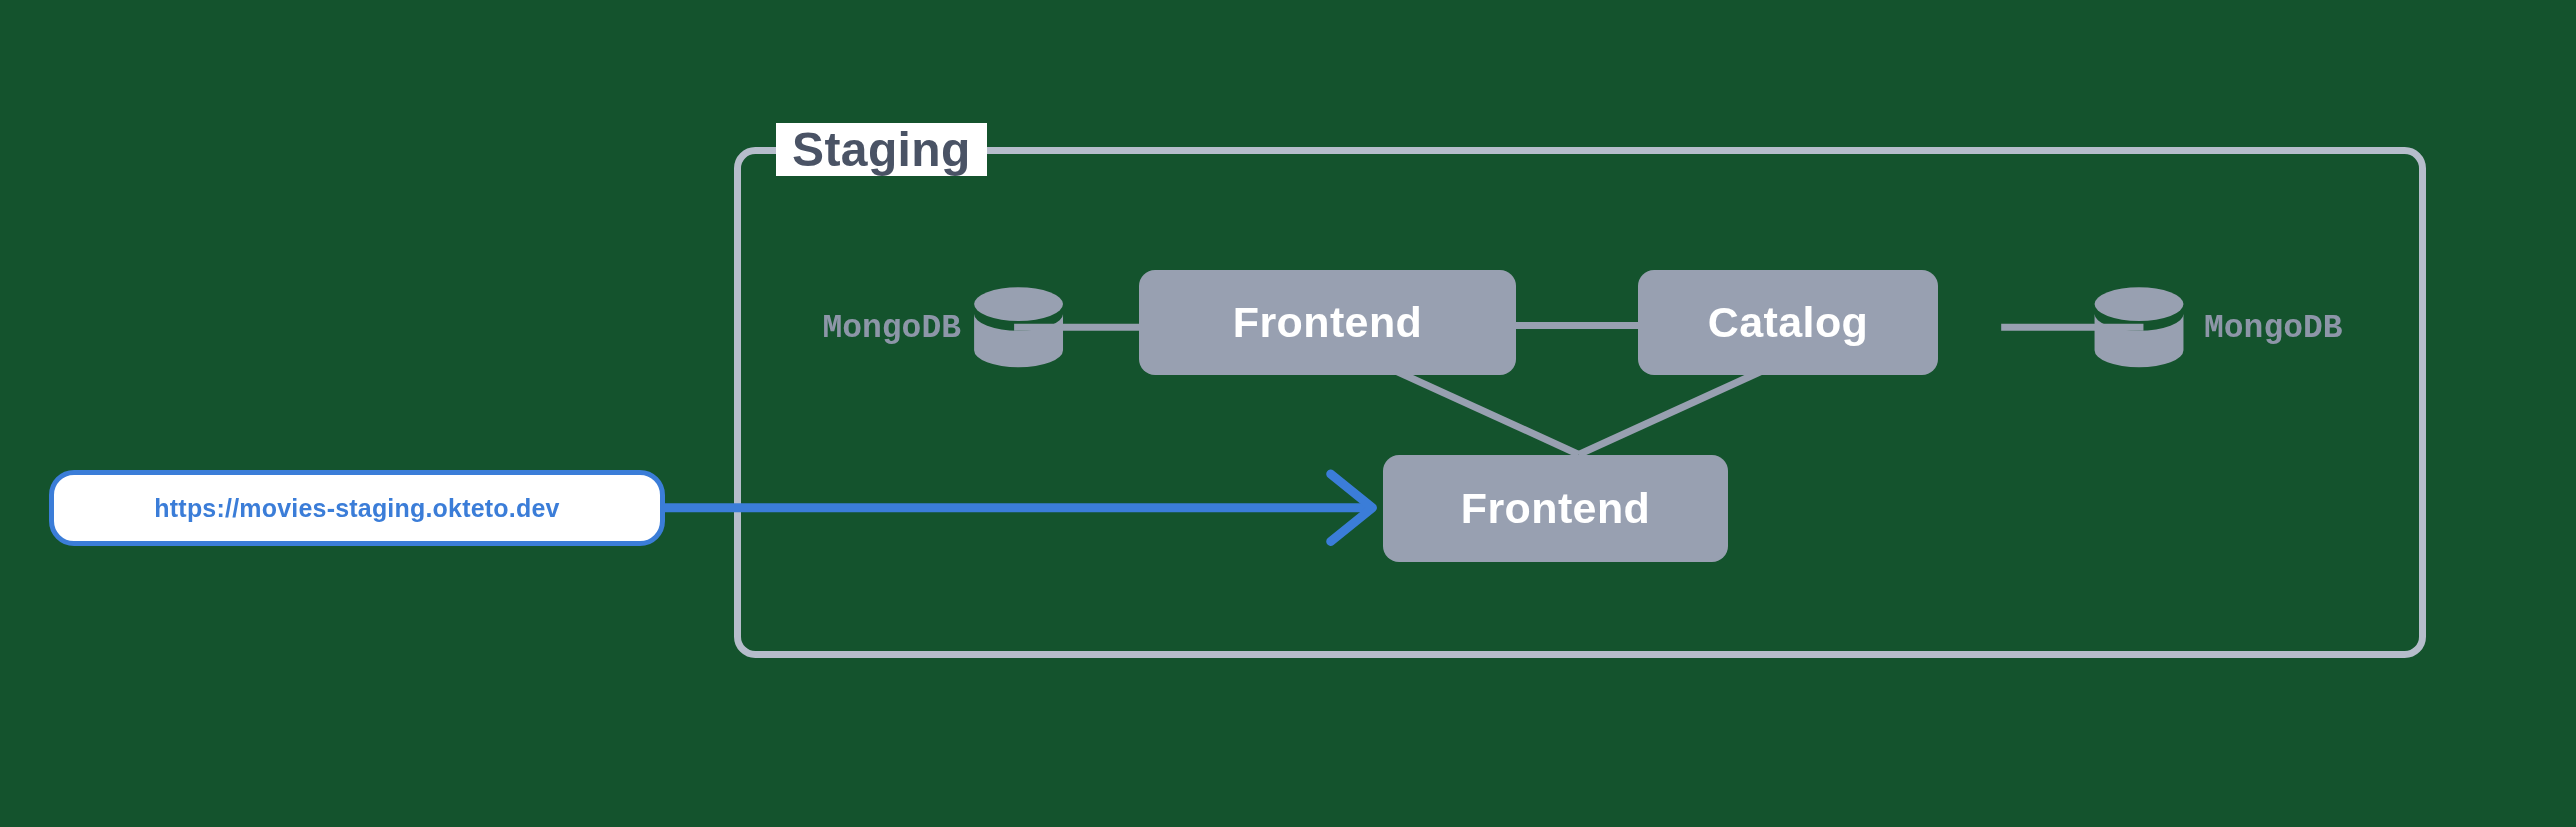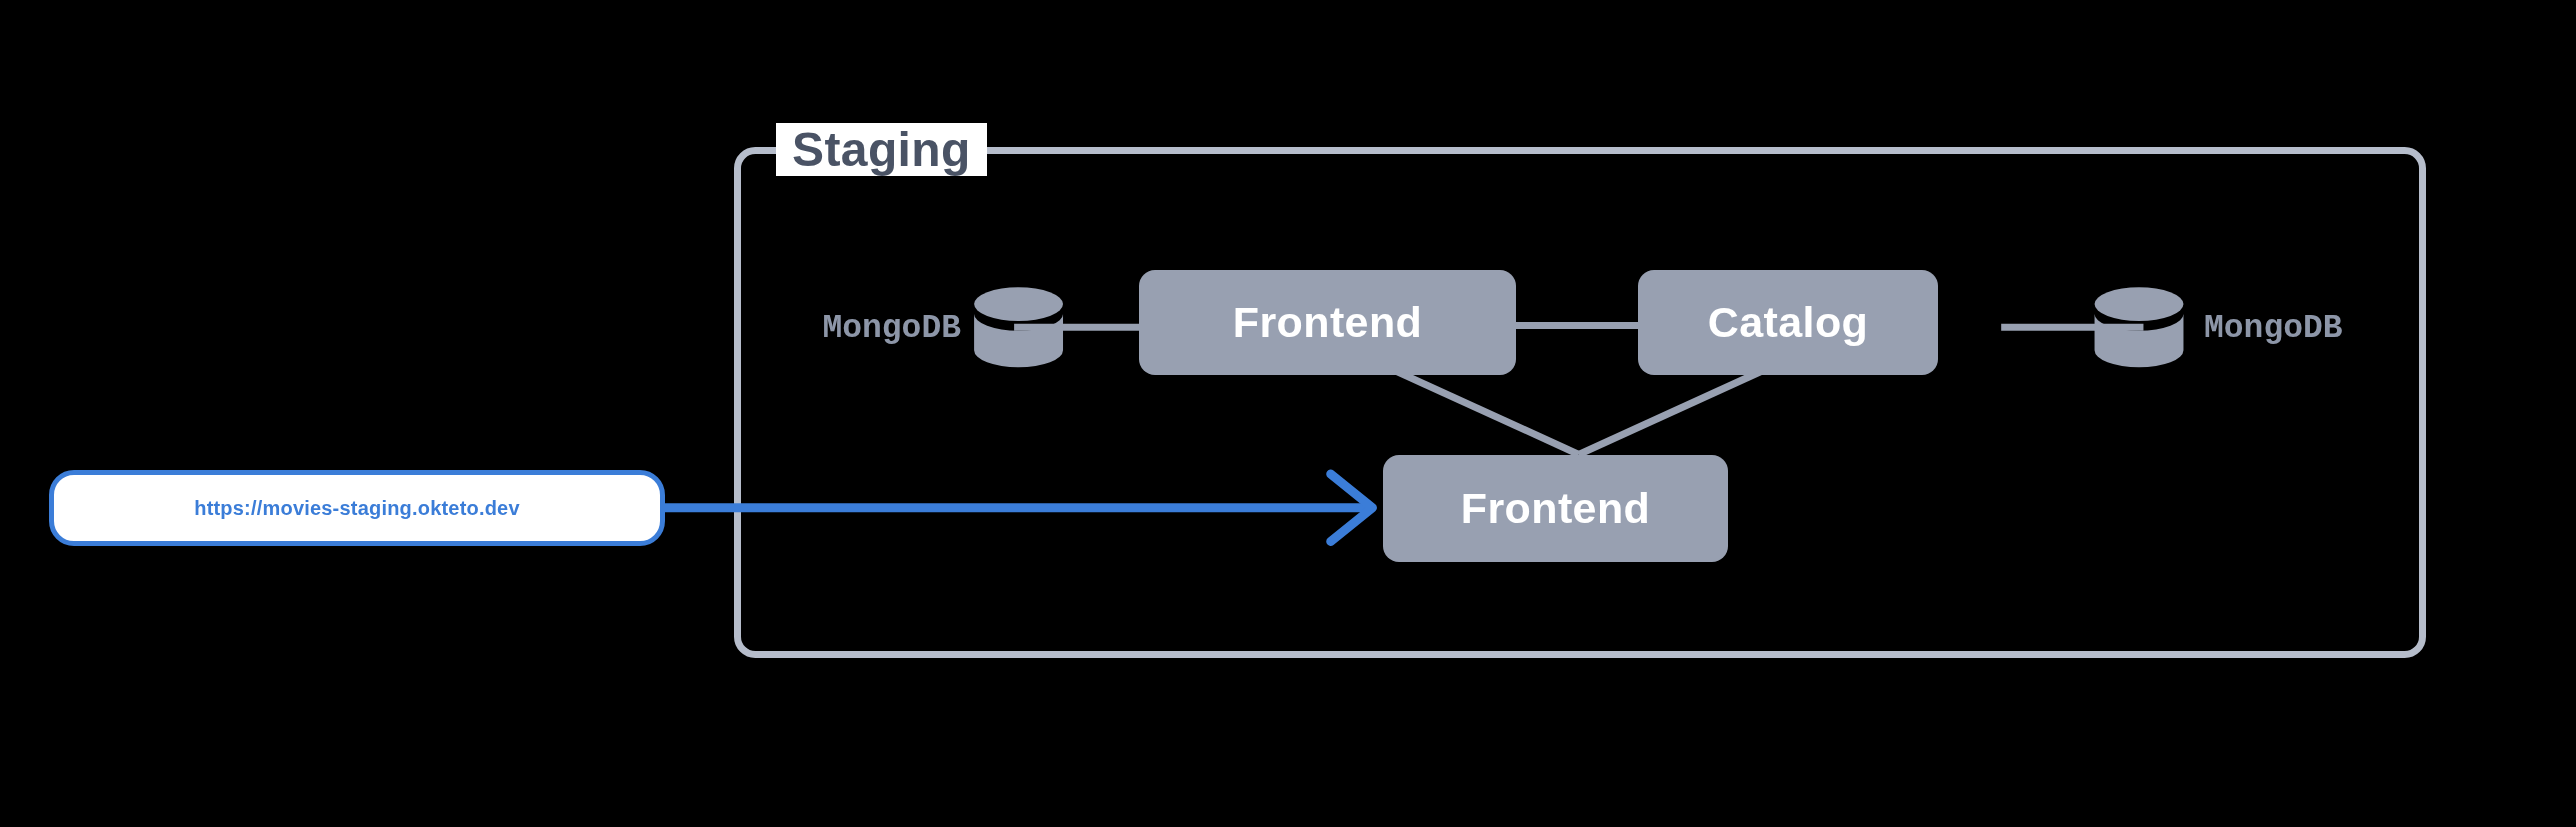--- a/index.html
+++ b/index.html
@@ -5,21 +5,21 @@
   html, body {
     margin: 0;
     padding: 0;
     background: #ffffff;
     font-family: "Liberation Sans", sans-serif;
   }
   #canvas {
     position: relative;
     width: 2576px;
     height: 827px;
-    background: #000000;
+    background: #14532d;
     overflow: hidden;
   }
   
   .group-box {
     position: absolute;
     left: 734px;
     top: 147px;
     width: 1692px;
     height: 511px;
     border: 7.1px solid #b6bdcb;
@@ -88,21 +88,21 @@
     width: 616px;
     height: 76px;
     border: 5.3px solid #3b7dd8;
     border-radius: 25px;
     box-sizing: border-box;
     background: #ffffff;
     display: flex;
     align-items: center;
     justify-content: center;
     color: #3b7dd8;
-    font-size: 20px;
+    font-size: 25px;
     font-weight: 700;
     letter-spacing: 0.2px;
     z-index: 2;
     white-space: nowrap;
   }
 </style>
 </head>
 <body>
 
 <div id="canvas">

